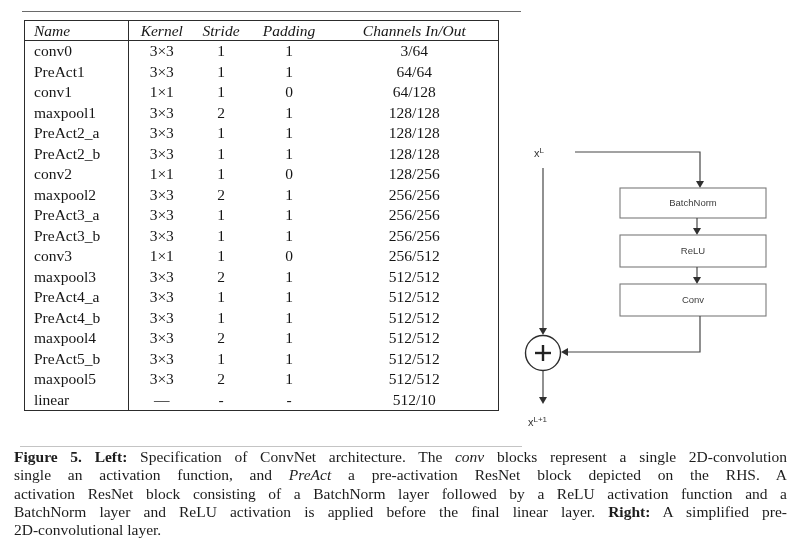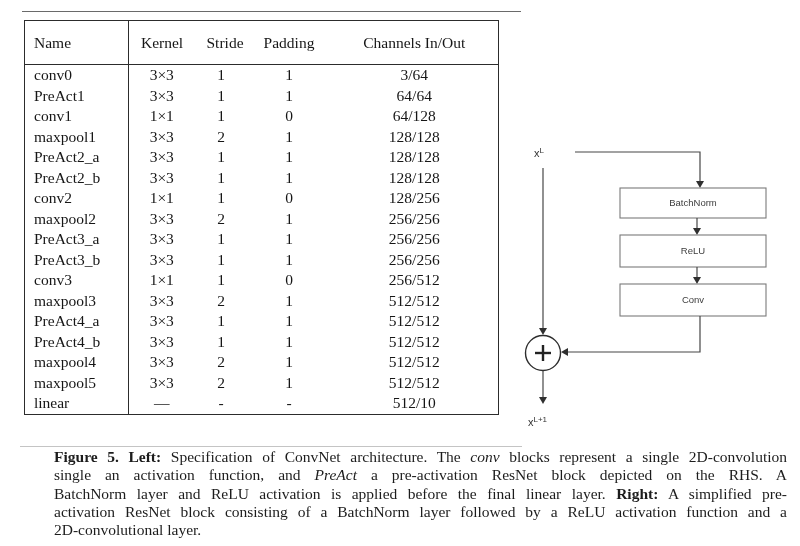--- a/index.html
+++ b/index.html
@@ -22,21 +22,21 @@
     border:1.4px solid #2c2c2c;
   }
   table.arch col.c0 { width:104px; }
   table.arch col.c1 { width:66px; }
   table.arch col.c2 { width:53px; }
   table.arch col.c3 { width:83px; }
   table.arch col.c4 { width:168px; }
   table.arch th {
     font-weight:normal; height:19px; line-height:19px;
     border-bottom:1.3px solid #2c2c2c; text-align:center;
-    padding:12px; overflow:hidden;
+    padding:0; overflow:hidden;font-style:italic;
   }
   table.arch td {
     height:20.5px; line-height:20.5px; text-align:center;
     padding:0; overflow:hidden;
   }
   table.arch th:first-child,
   table.arch td:first-child {
     text-align:left; padding-left:9px;
     border-right:1.3px solid #2c2c2c;
   }
@@ -54,21 +54,21 @@
   .dg-plus     { stroke:#222222; stroke-width:2.4; }
 
   
   .caption {
     position:absolute; left:14px; top:448px; width:773px;
     font-size:15.5px; color:#1c1c1c;
   }
   .cap-line {
     height:18.3px; line-height:18.3px;
     text-align:justify; text-align-last:justify;
-    white-space:normal; overflow:hidden;margin-left:40px;
+    white-space:normal; overflow:hidden;
   }
   .cap-line.last { text-align:right; text-align-last:left; }
   .cap-b { font-weight:bold; }
   .cap-i { font-style:italic; }
 </style>
 </head>
 <body>
 
 <div class="toprule"></div>
 
@@ -189,20 +189,27 @@
         <td>512/512</td>
       </tr>
       <tr>
         <td>maxpool4</td>
         <td>3×3</td>
         <td>2</td>
         <td>1</td>
         <td>512/512</td>
       </tr>
       <tr>
+        <td>PreAct5_b</td>
+        <td>3×3</td>
+        <td>1</td>
+        <td>1</td>
+        <td>512/512</td>
+      </tr>
+      <tr>
         <td>maxpool5</td>
         <td>3×3</td>
         <td>2</td>
         <td>1</td>
         <td>512/512</td>
       </tr>
       <tr>
         <td>linear</td>
         <td>—</td>
         <td>-</td>
@@ -252,16 +259,16 @@
 
     <text class="dg-varlabel" x="28" y="298"><tspan>x</tspan><tspan class="dg-sup" dy="-4">L+1</tspan></text>
   </svg>
 </div>
 
 <div class="bottomrule"></div>
 
 <div class="caption" id="caption">
     <div class="cap-line"><span class="cap-b">Figure 5. </span><span class="cap-b">Left:</span><span> Specification of ConvNet architecture.  The </span><span class="cap-i">conv</span><span> blocks represent a single 2D-convolution</span></div>
     <div class="cap-line"><span>single an activation function, and </span><span class="cap-i">PreAct</span><span> a pre-activation ResNet block depicted on the RHS.  A</span></div>
+    <div class="cap-line"><span>activation ResNet block consisting of a BatchNorm layer followed by a ReLU activation function and a</span></div>
     <div class="cap-line"><span>BatchNorm layer and ReLU activation is applied before the final linear layer. </span><span class="cap-b">Right:</span><span> A simplified pre-</span></div>
-    <div class="cap-line"><span>activation ResNet block consisting of a BatchNorm layer followed by a ReLU activation function and a</span></div>
     <div class="cap-line last"><span>2D-convolutional layer.</span></div>
   </div>
 
 </body></html>

